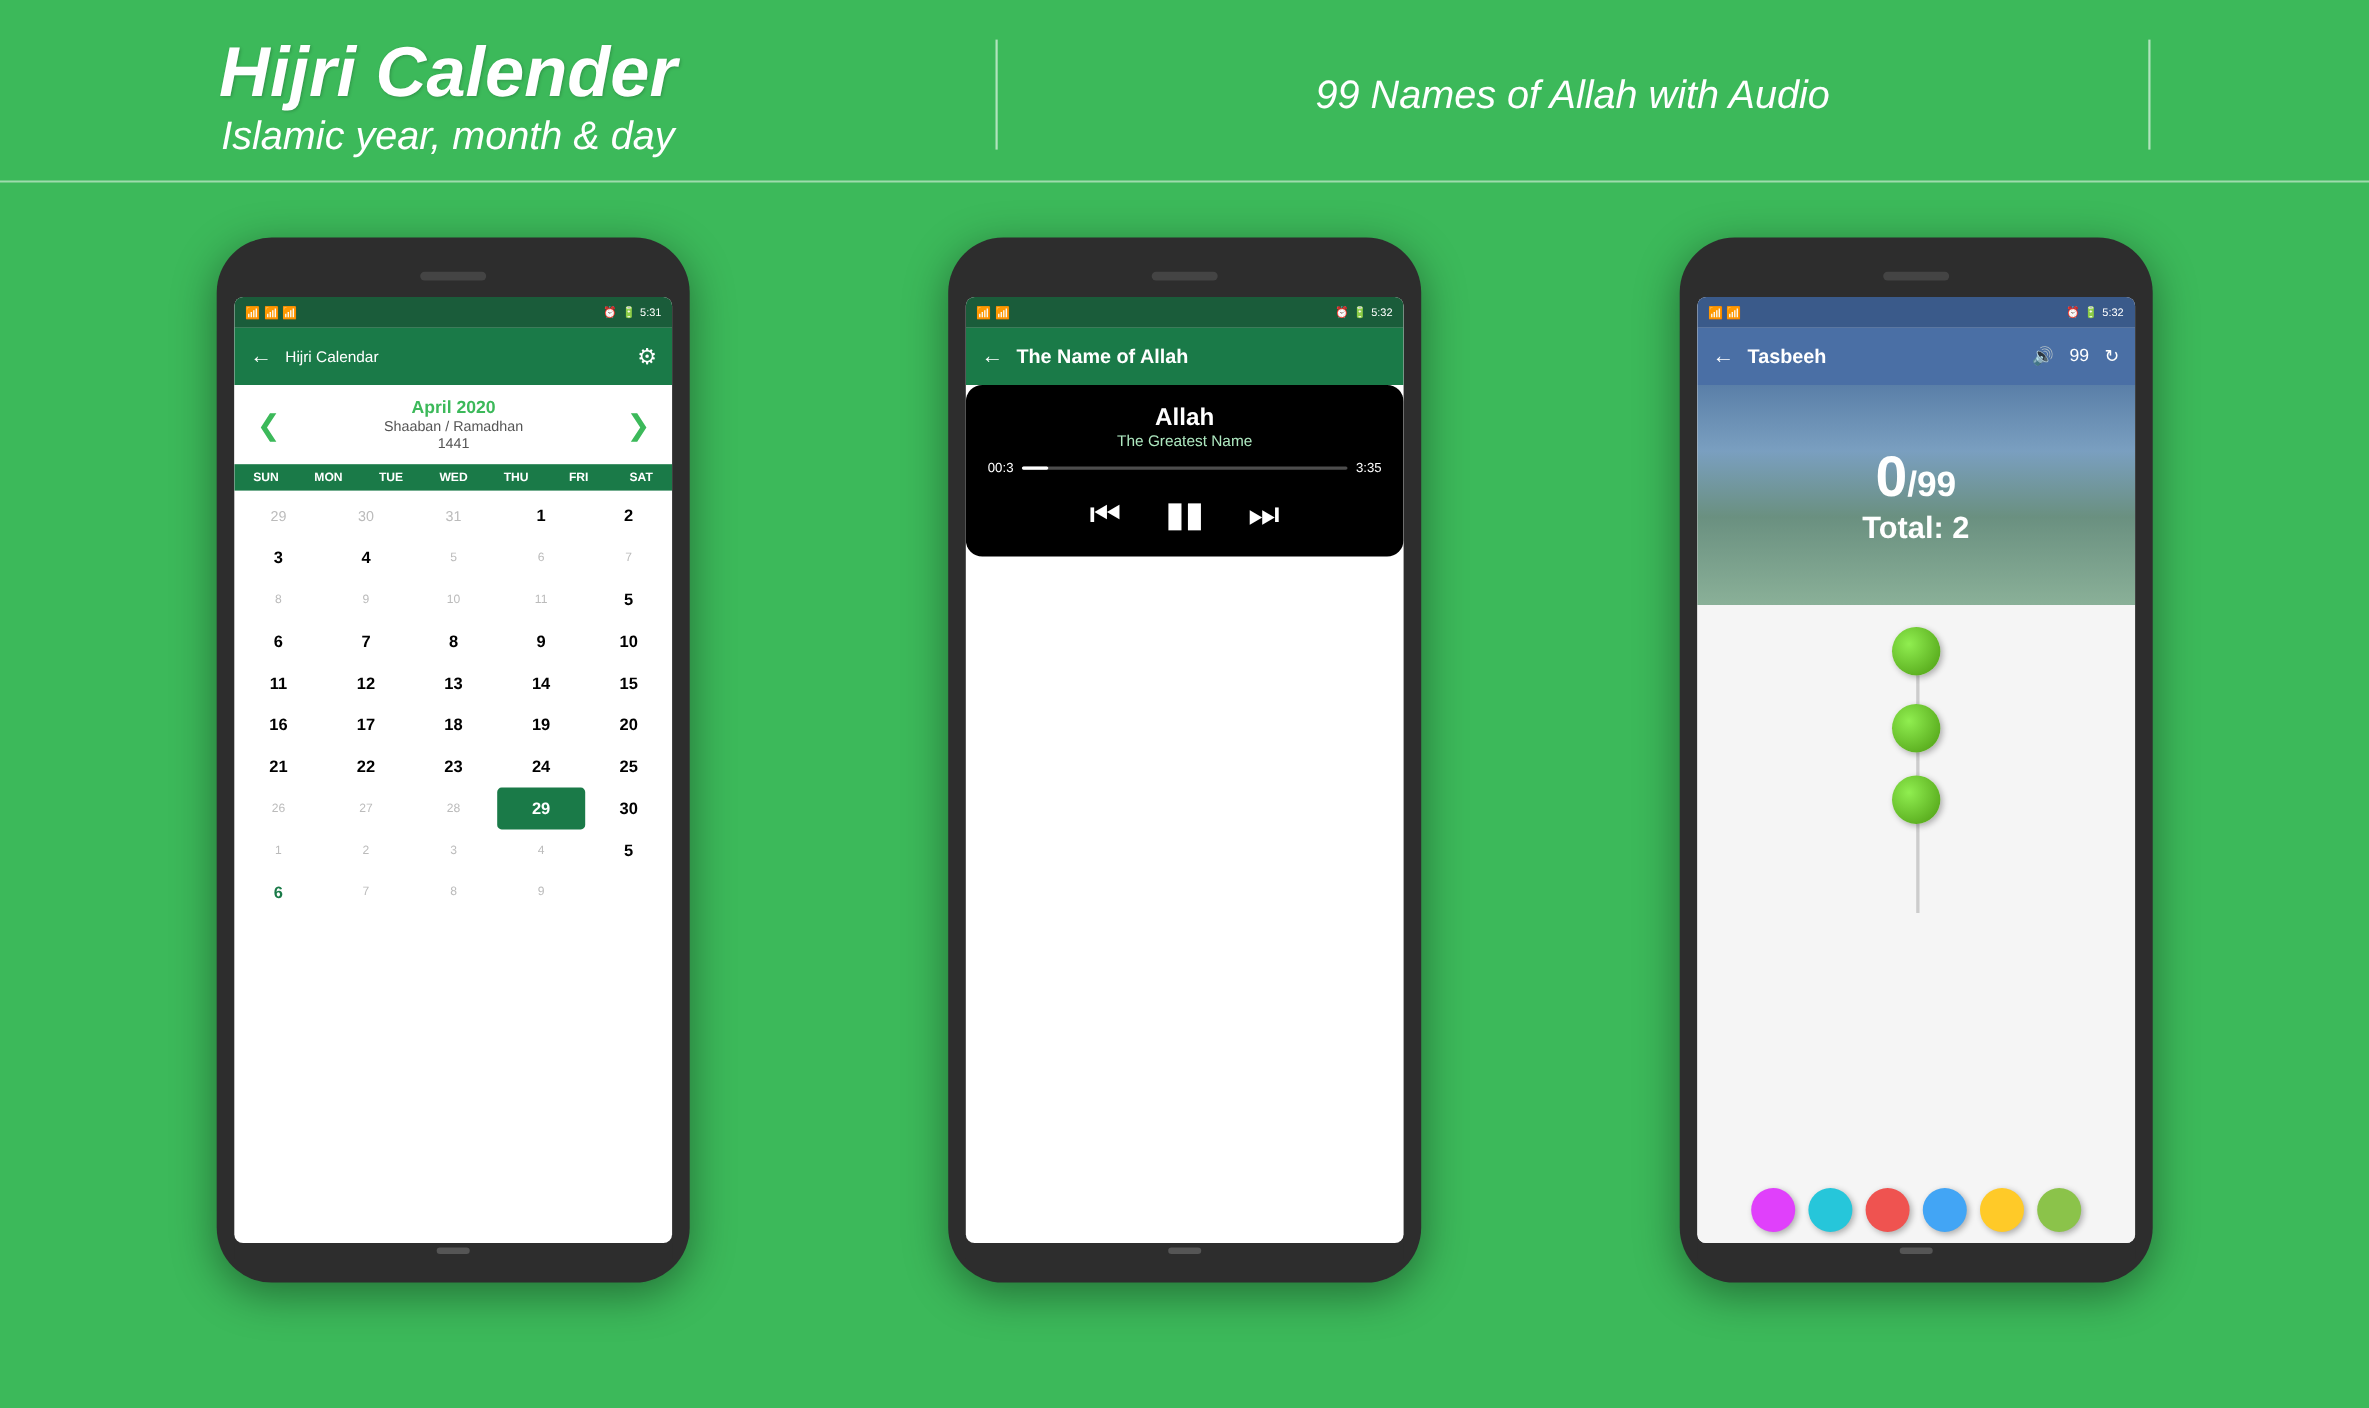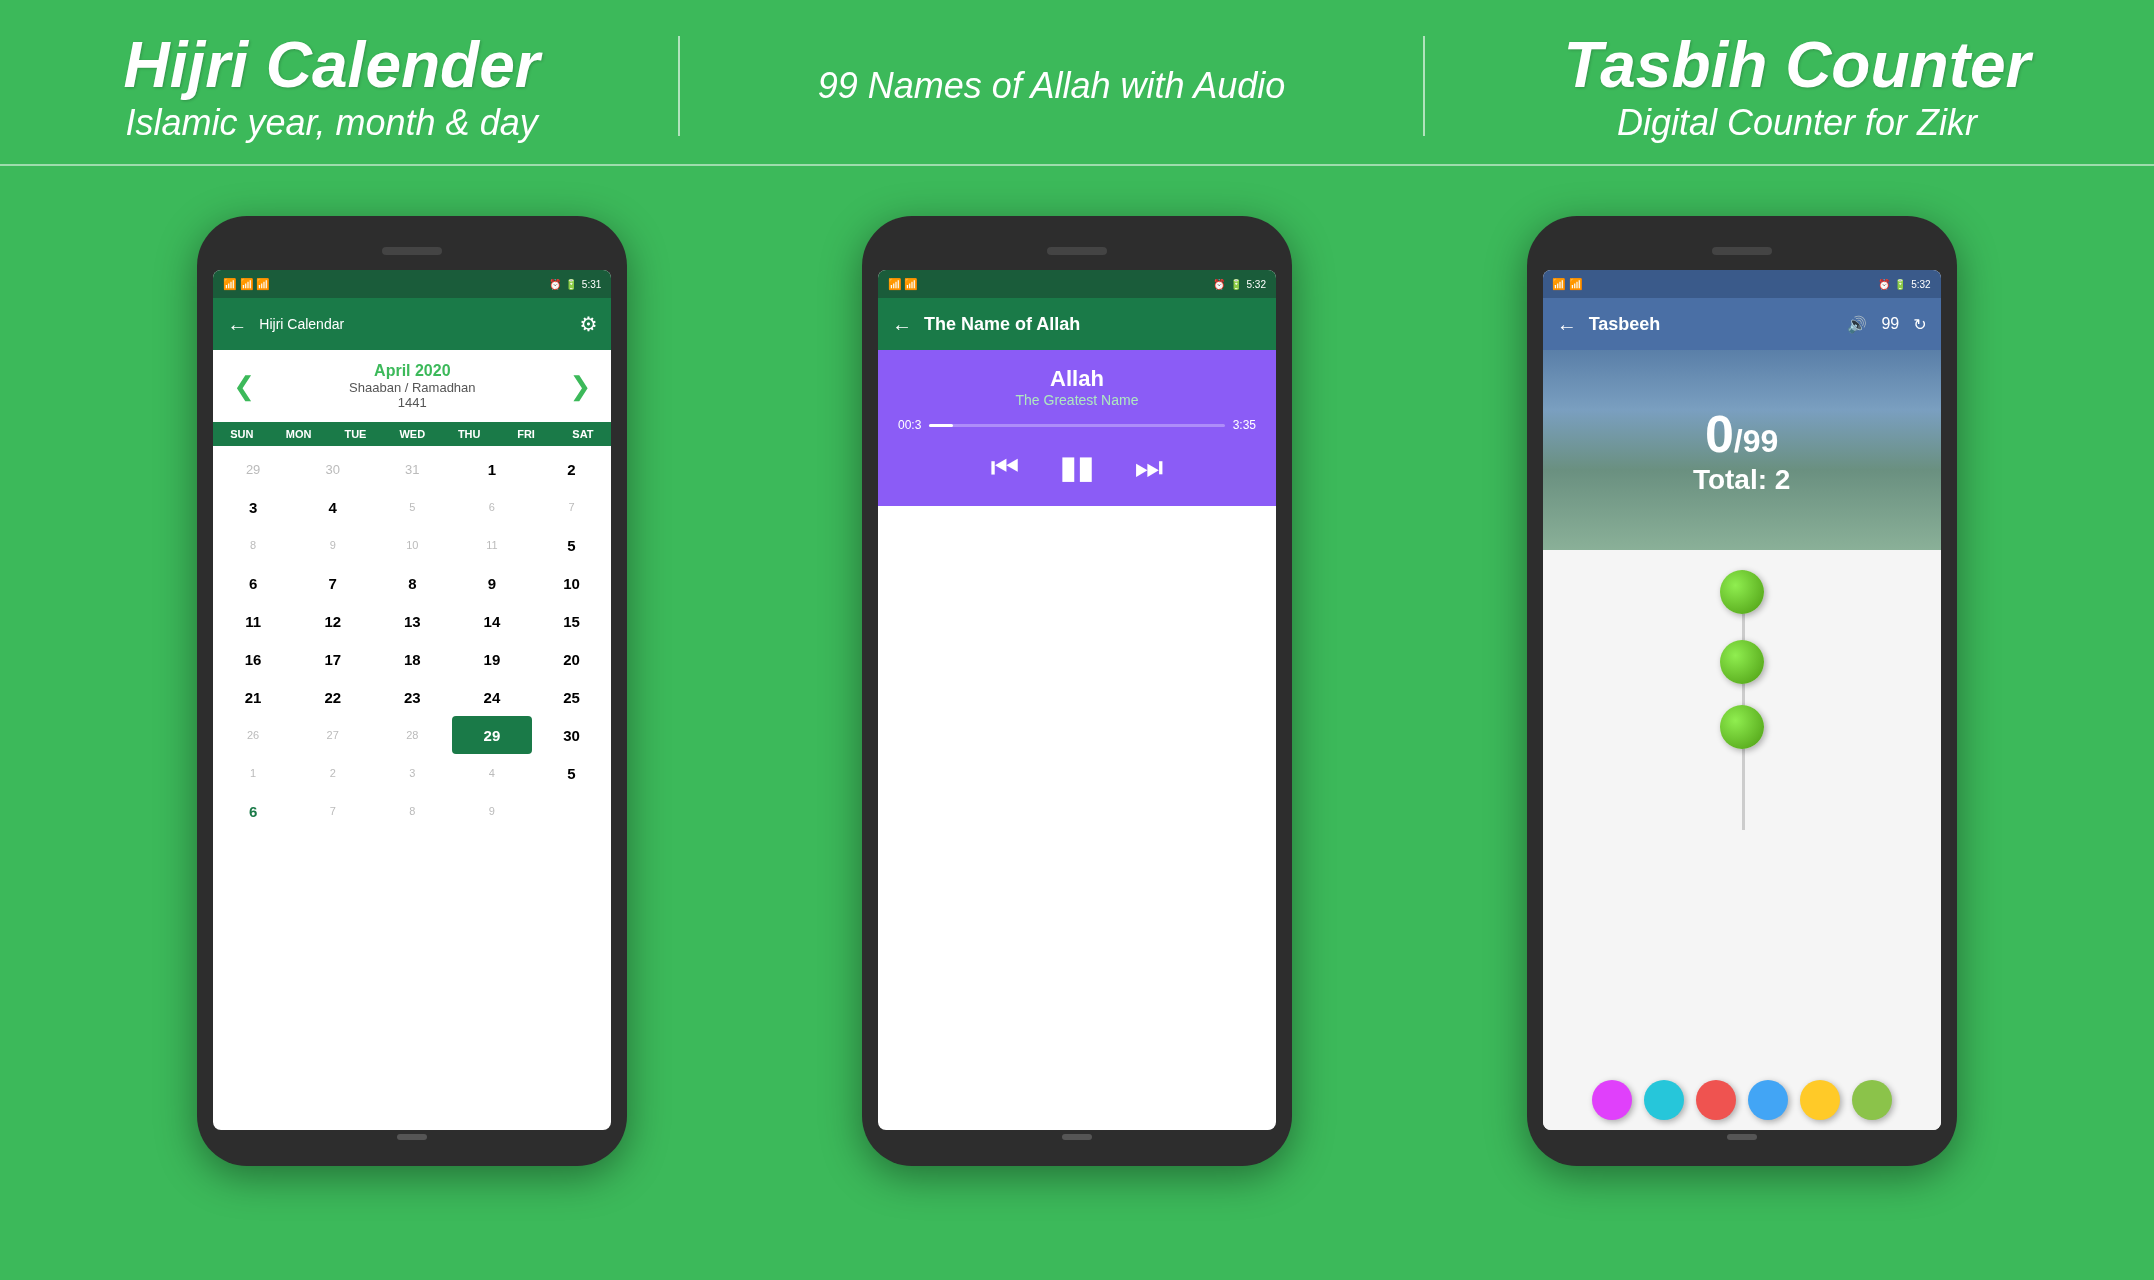--- a/index.html
+++ b/index.html
@@ -220,22 +220,23 @@
       border-radius: 50%;
       background: radial-gradient(circle, rgba(255,255,255,0.8) 0%, rgba(180,220,255,0.4) 60%, transparent 100%);
       top: 60px; left: 80px;
     }
     .allah-text-svg {
       position: relative;
       z-index: 1;
     }
 
     .player-area {
-      background: #8b5cf6;
+      background: #000000;
       padding: 16px 20px 20px;
+      border-radius: 15px;
     }
     .player-song-title {
       color: white;
       font-size: 22px;
       font-weight: bold;
       text-align: center;
     }
     .player-song-subtitle {
       color: #aee8c0;
       font-size: 14px;
@@ -390,24 +391,20 @@
 <div class="header">
   <div class="header-section">
     <div class="header-title">Hijri Calender</div>
     <div class="header-subtitle">Islamic year, month &amp; day</div>
   </div>
   <div class="header-divider"></div>
   <div class="header-section">
     <div class="header-subtitle">99 Names of Allah with Audio</div>
   </div>
   <div class="header-divider"></div>
-  <div class="header-section">
-    <div class="header-title">Tasbih Counter</div>
-    <div class="header-subtitle">Digital Counter for Zikr</div>
-  </div>
 </div>
 
 <div class="phones-container">
 
   <div class="phone">
     <div class="phone-top-bar">
       <div class="phone-speaker"></div>
     </div>
     <div class="phone-screen">
 

